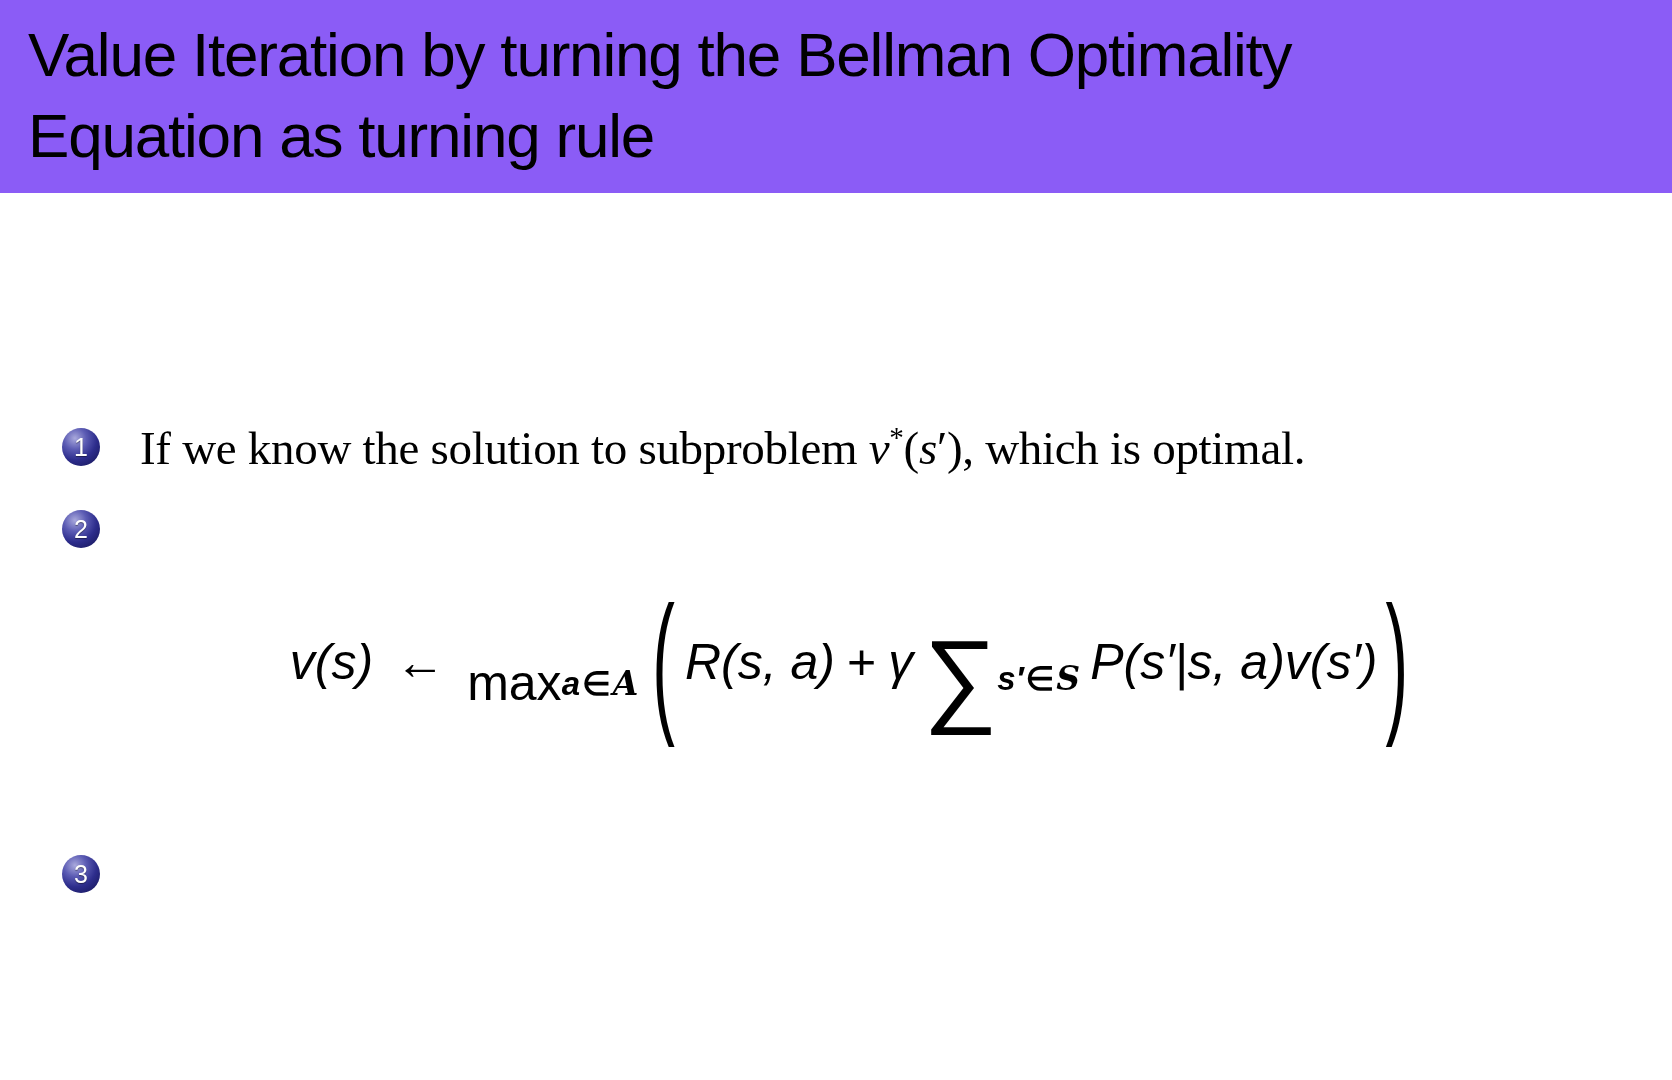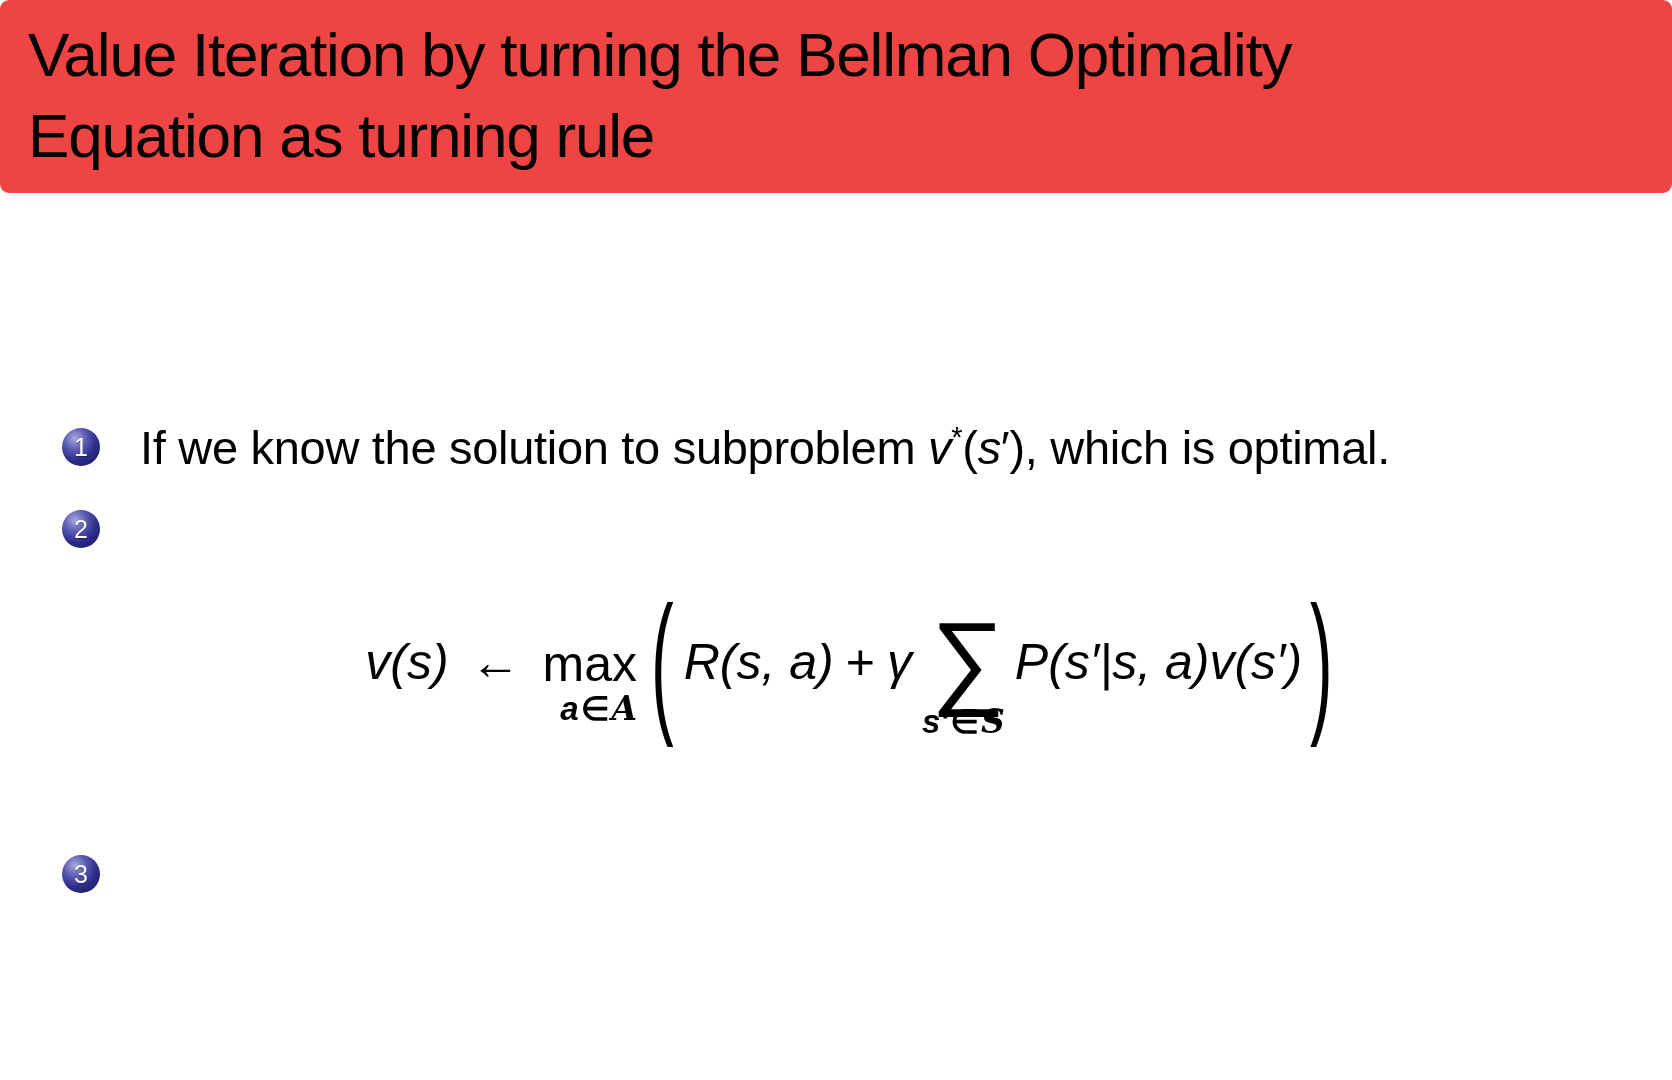--- a/index.html
+++ b/index.html
@@ -9,23 +9,22 @@
     font-family: "Liberation Sans", sans-serif;
     color: #000000;
     overflow: hidden;
   }
   .slide { position: relative; width: 1672px; height: 1080px; }
 
   
   .title-bar {
     box-sizing: border-box;
     width: 1672px; height: 193px;
-    background: #ef4444;
+    background: #8b5cf6;
     padding: 14px 40px 0 28px;
-    border-radius: 9px;
   }
   .title-line {
     font-size: 62px;
     line-height: 81px;
     letter-spacing: -1.2px;
     color: #000;
     white-space: nowrap;
   }
 
   
@@ -45,40 +44,41 @@
     display: flex; align-items: center; justify-content: center;
     font-size: 25px;
     line-height: 1;
     text-shadow: 0 1px 1px rgba(0,0,0,0.45);
   }
   .btext {
     margin-left: 40px;
     font-size: 47px;
     line-height: 66px;
     letter-spacing: -0.3px;
+    font-family: Liberation Serif, serif;
   }
   .mi { font-style: italic; }
   .btext sup { font-size: 62%; vertical-align: super; line-height: 0; }
 
   
   .formula {
     margin-top: 26px;
     height: 176px;
     display: flex;
     align-items: center;
     justify-content: center;
     font-size: 50px;
     letter-spacing: 0px;
   }
   .formula .tok { white-space: nowrap; }
   .formula .arrow { margin: 0 22px; font-style: normal; }
   .stack {
     display: inline-flex;
-    flex-direction: column;
-    align-items: flex-end;
+    flex-direction: row;
+    align-items: center;
     position: relative;
   }
   .stack .sub { font-size: 33px; line-height: 1.05; margin-top: 3px; white-space: nowrap; font-weight: bold; }
   .max-stack { top: 21px; }
   .max-label { font-style: normal; line-height: 1; }
   .sum-stack { top: 16px; margin: 0 10px; }
   .sum-glyph { font-size: 104px; line-height: 0.82; font-style: normal; }
   .cal { font-family: "DejaVu Serif", serif; font-style: italic; }
   .in-op { font-style: normal; padding: 0 2px; }
   .bigp {

